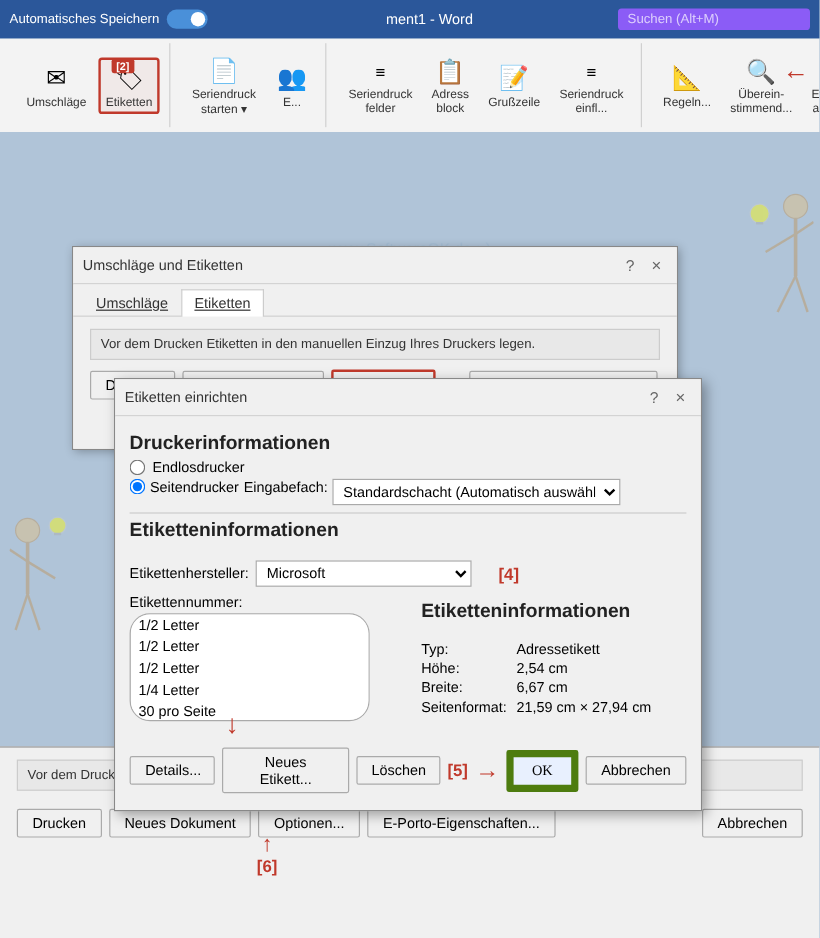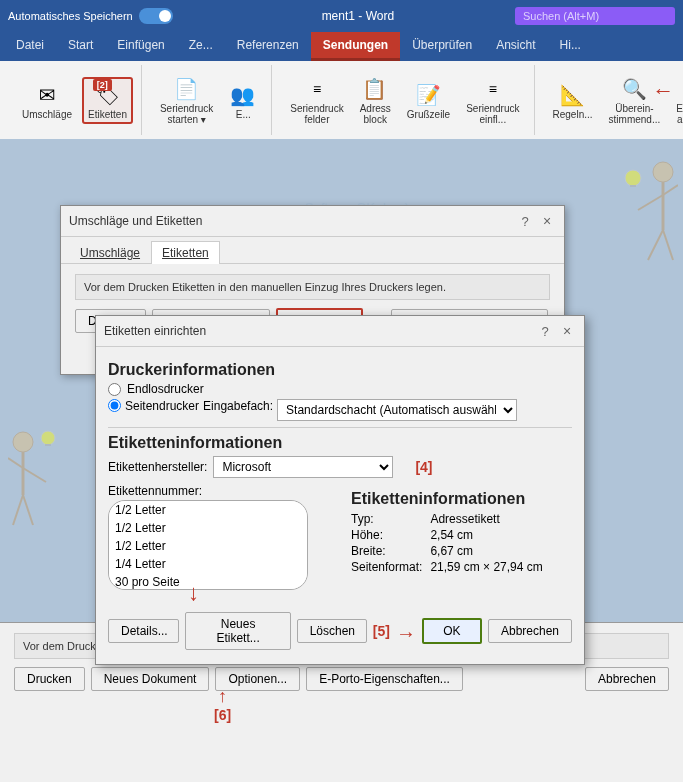--- a/index.html
+++ b/index.html
@@ -361,51 +361,40 @@
     }
     .wm-bot {
       bottom: 10px;
       position: absolute;
       width: 100%;
       text-align: center;
       color: rgba(150,180,210,0.45);
       font-size: 13px;
     }
     .flex-row { display: flex; align-items: center; gap: 6px; }
-    .mt4 { margin-top: 4px; }
+    .mt4 { margin-top: 15px; }
     .mt6 { margin-top: 6px; }
     .mt8 { margin-top: 8px; }
     hr.dialog-sep { border: none; border-top: 1px solid #ccc; margin: 6px 0; }
   </style>
 </head>
 <body>
 
 <div class="watermark wm-top">www.SoftwareOK.de :-)</div>
 
 <div class="title-bar">
   <div class="title-bar-left">
     <span class="autosave-label">Automatisches Speichern</span>
     <div class="toggle-switch"></div>
   </div>
   <div class="title-bar-center">ment1 - Word</div>
   <input class="title-bar-search" placeholder="Suchen (Alt+M)" style="">
 </div>
 
 <div style="position:absolute; top:32px; left:0; right:0; z-index:9;">
-  <div class="ribbon-tabs">
-    <div class="ribbon-tab">Datei</div>
-    <div class="ribbon-tab">Start</div>
-    <div class="ribbon-tab">Einfügen</div>
-    <div class="ribbon-tab">Ze...</div>
-    <div class="ribbon-tab">Referenzen</div>
-    <div class="ribbon-tab highlighted active">Sendungen</div>
-    <div class="ribbon-tab">Überprüfen</div>
-    <div class="ribbon-tab">Ansicht</div>
-    <div class="ribbon-tab">Hi...</div>
-  </div>
   <div class="ribbon-content">
 
     <div class="ribbon-group">
       <div class="ribbon-group-icons">
         <div class="ribbon-icon-btn">
           <div class="icon-shape">✉</div>
           <div class="icon-label">Umschläge</div>
         </div>
         <div class="ribbon-icon-btn selected">
           <div class="icon-shape" style="position:relative;">
@@ -577,21 +566,21 @@
     <div class="dialog-btn-row mt8" style="justify-content:space-between; align-items:center; margin-top:22px;">
       <div style="display:flex; gap:6px; align-items:center;">
         <button class="win-btn">Details...</button>
         <button class="win-btn">Neues Etikett...</button>
         <button class="win-btn">Löschen</button>
       </div>
 
       <div style="display:flex; align-items:center; gap:6px;">
         <span style="color:#c0392b; font-weight:bold; font-size:14px;">[5]</span>
         <span style="color:#c0392b; font-size:20px;">→</span>
-        <button class="win-btn primary" style="min-width:60px; border:2px solid #4d7c0f;">OK</button>
+        <button class="win-btn primary" style="min-width:60px; border:6px solid #4d7c0f;font-family:Liberation Serif, serif;">OK</button>
         <button class="win-btn">Abbrechen</button>
       </div>
     </div>
   </div>
 </div>
 
 <div class="bottom-dialog">
   <div class="dialog-info-text">Vor dem Drucken Etiketten in den manuellen Einzug Ihres Druckers legen.</div>
   <div class="dialog-btn-row mt4" style="align-items:center; position:relative;">
     <button class="win-btn">Drucken</button>

